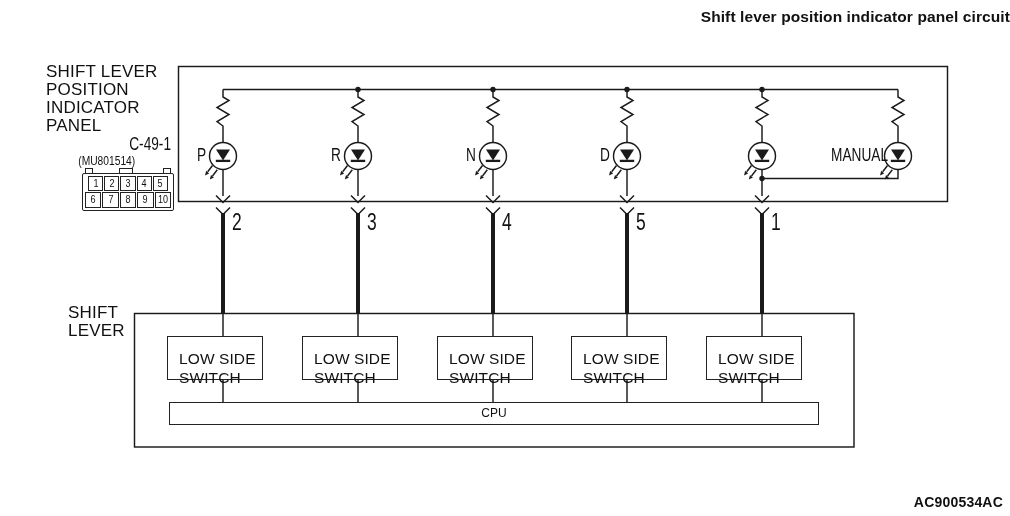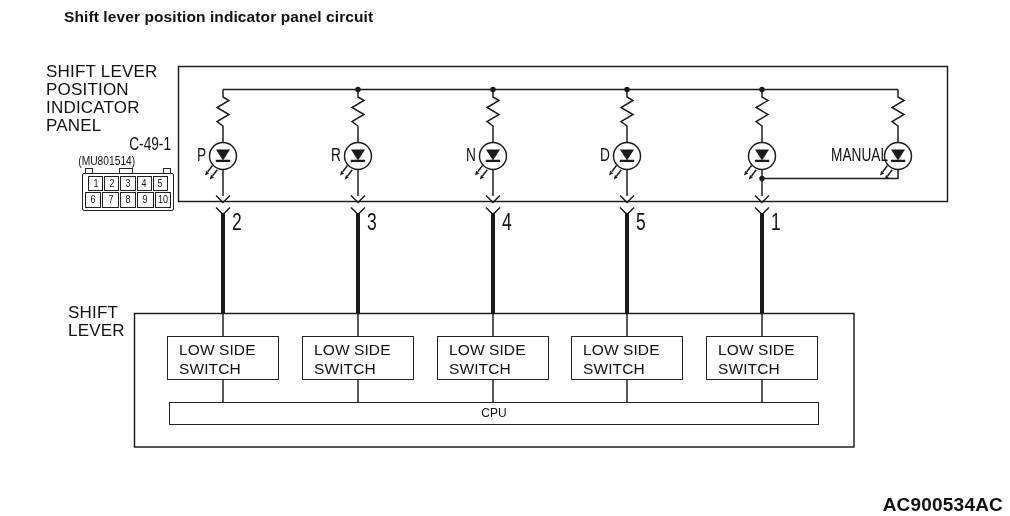--- a/index.html
+++ b/index.html
@@ -6,21 +6,21 @@
   .canvas{position:relative;width:1010px;height:516px;background:#fff;overflow:hidden;
           font-family:"Liberation Sans",sans-serif;color:#111;}
   .abs{position:absolute;}
   svg{position:absolute;left:0;top:0;}
 
   
   .cond  {display:inline-block;transform:scaleX(0.76);transform-origin:left top;white-space:nowrap;}
   .cond-r{display:inline-block;transform:scaleX(0.76);transform-origin:right center;white-space:nowrap;}
   .cond-c{display:inline-block;transform:scaleX(0.82);transform-origin:center center;white-space:nowrap;}
 
-  .title{left:0;top:8px;width:1010px;text-align:left;padding-left:64px;box-sizing:border-box;
+  .title{left:0;top:8px;width:1010px;text-align:right;padding-left:64px;box-sizing:border-box;
          font-size:15.5px;font-weight:bold;letter-spacing:.1px;}
 
   .panel-name{left:46px;top:63px;font-size:17px;line-height:18px;letter-spacing:.2px;}
   .conn-id{left:79px;top:134px;width:92px;text-align:right;font-size:18px;}
   .part-no{left:72px;top:154px;width:108px;font-size:12.5px;}
 
   .connector{left:82px;top:167px;width:92px;}
   .conn-deco{position:relative;height:6px;}
   .conn-deco div{position:absolute;box-sizing:border-box;border:1.4px solid #222;border-bottom:none;background:#fff;}
   .bump-l{left:3px;top:1px;width:8px;height:5px;}
@@ -31,26 +31,26 @@
   .conn-row.toprow{margin:0 3px 1px 3px;}
   .cell{flex:1;box-sizing:border-box;border:1.3px solid #222;height:15px;line-height:12.5px;
         text-align:center;font-size:11px;background:#fff;}
   .conn-row.botrow .cell{height:16px;line-height:13.5px;}
 
   .ledlab{top:147px;width:68px;text-align:right;font-size:18px;line-height:17px;}
   .pinnum{top:210px;font-size:23px;line-height:24px;}
 
   .shift-label{left:68px;top:304px;font-size:17px;line-height:18px;letter-spacing:.2px;}
 
-  .swbox{top:336px;width:112px;height:44px;box-sizing:border-box;border:1.5px solid #222;background:#fff;
-         padding:3px 0 0 11px;font-size:15.5px;line-height:19px;letter-spacing:.1px;}
+  .swbox{top:336px;width:96px;height:44px;box-sizing:border-box;border:1.5px solid #222;background:#fff;
+         padding:12px 0 0 11px;font-size:15.5px;line-height:19px;letter-spacing:.1px;}
   .cpu{left:169px;top:402px;width:650px;height:23px;box-sizing:border-box;border:1.5px solid #222;background:#fff;
        text-align:center;font-size:12px;line-height:20px;}
 
-  .figcode{right:7px;top:494px;font-size:19px;font-weight:bold;letter-spacing:.2px;margin-left:28px;}
+  .figcode{right:7px;top:494px;font-size:14px;font-weight:bold;letter-spacing:.2px;margin-left:28px;}
 </style>
 </head>
 <body>
 
 <div class="canvas">
 
   <svg width="1010" height="516" viewBox="0 0 1010 516">
     <defs>
       <g id="resistor">
         <path d="M0 89.5 V97 l6 3.5 l-12 7 l12 7 l-12 7 l6 4.5 V143"></path>

